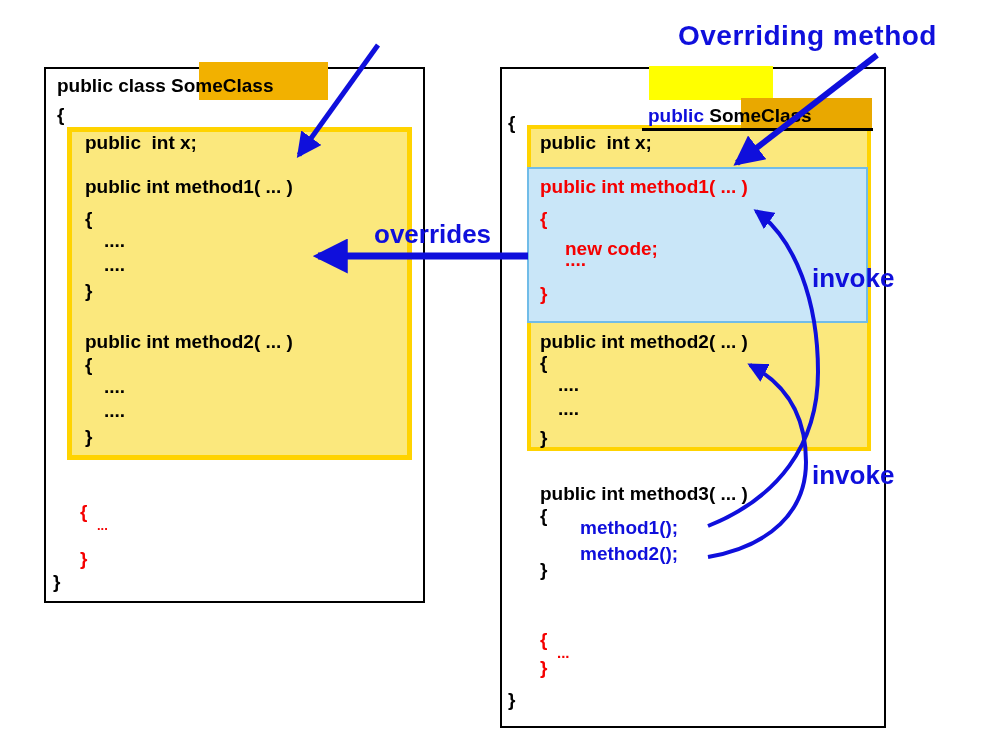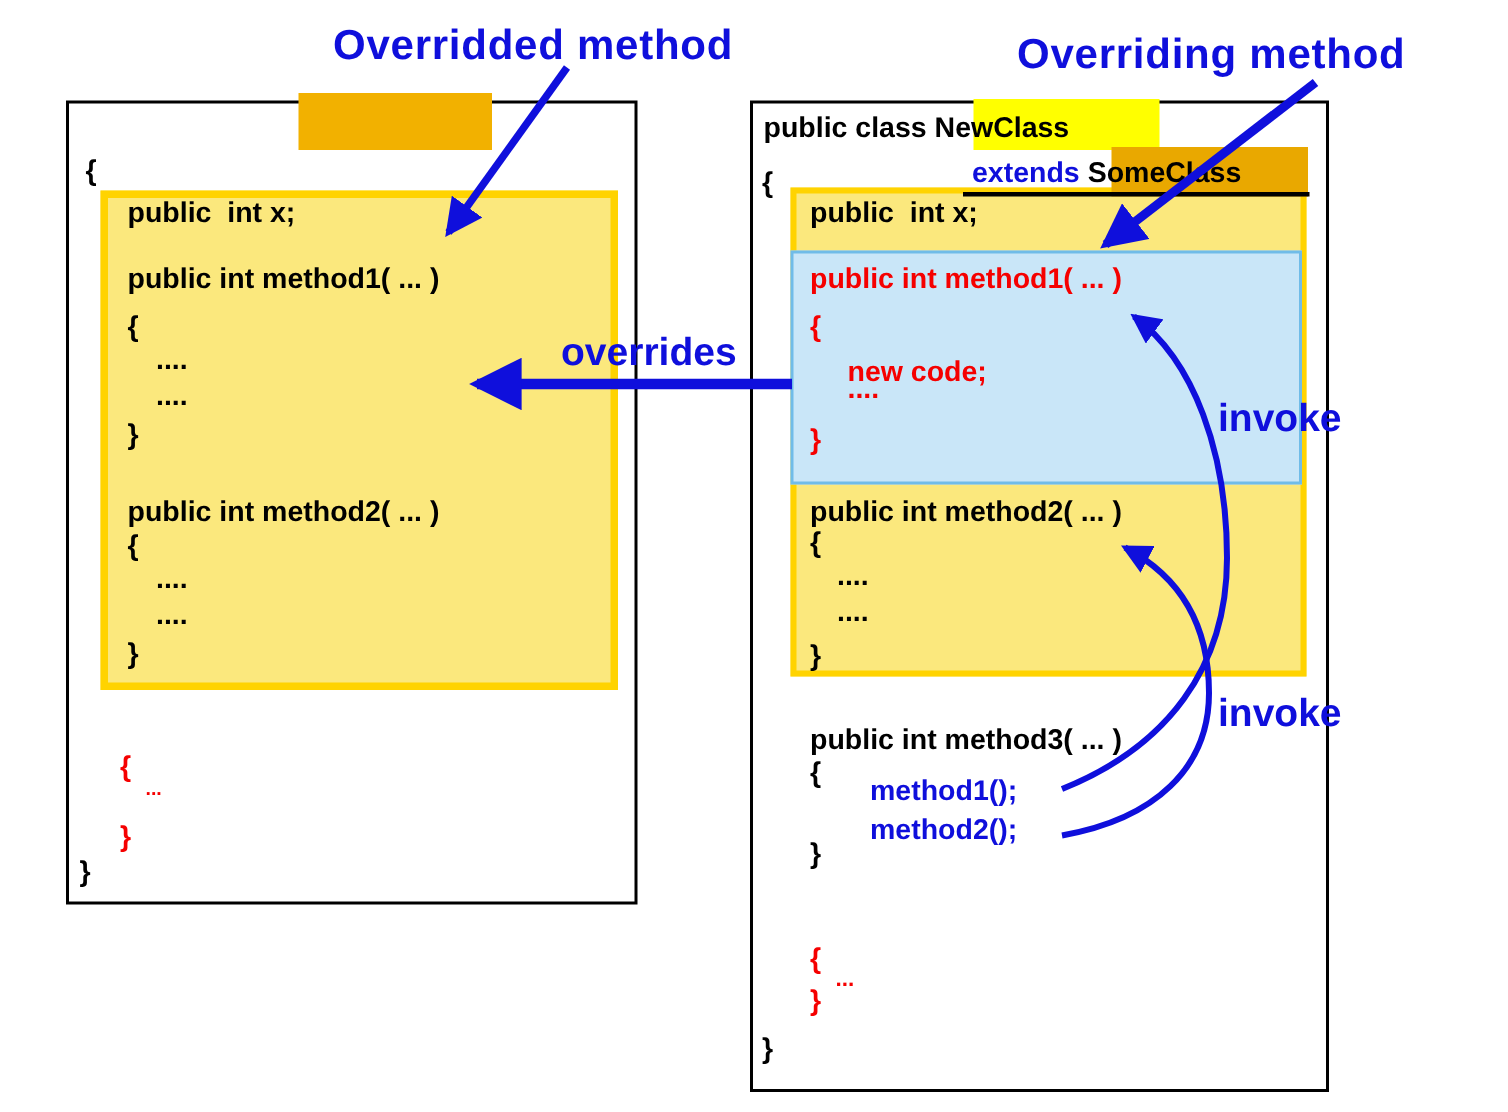--- a/index.html
+++ b/index.html
@@ -36,39 +36,39 @@
 
   <div class="ybox" style="left:67px;top:127px;width:345px;height:333px"></div>
   <div class="ybox" style="left:527px;top:125px;width:344px;height:326px;border-width:4px"></div>
   <div class="bbox" style="left:527px;top:167px;width:341px;height:156px"></div>
 
   <div class="hl" style="left:199px;top:62px;width:129px;height:38px;background:var(--goldhl,#f2b100)"></div>
   <div class="hl" style="left:649px;top:66px;width:124px;height:34px;background:var(--yellowhl,#ffff00)"></div>
   <div class="hl" style="left:741px;top:98px;width:131px;height:33px;background:var(--amberhl,#e9a800)"></div>
   <div class="rule" style="left:642px;top:128px;width:231px;height:3px"></div>
 
+  <div class="code" style="left:57px;top:75px"><span>public class </span><span>SomeClass</span></div>
   <div class="code" style="left:57px;top:104px">{</div>
   <div class="code" style="left:85px;top:132px">public  int x;</div>
   <div class="code" style="left:85px;top:176px">public int method1( ... )</div>
   <div class="code" style="left:85px;top:208px">{</div>
   <div class="code" style="left:104px;top:230px">....</div>
   <div class="code" style="left:104px;top:254px">....</div>
   <div class="code" style="left:85px;top:280px">}</div>
   <div class="code" style="left:85px;top:331px">public int method2( ... )</div>
   <div class="code" style="left:85px;top:354px">{</div>
   <div class="code" style="left:104px;top:376px">....</div>
   <div class="code" style="left:104px;top:400px">....</div>
   <div class="code" style="left:85px;top:426px">}</div>
   <div class="code red" style="left:80px;top:501px">{</div>
   <div class="code red small" style="left:97px;top:519px">...</div>
   <div class="code red" style="left:80px;top:548px">}</div>
   <div class="code" style="left:53px;top:571px">}</div>
 
-  <div class="code" style="left:509px;top:75px"><span>public class </span><span>NewClass</span></div>
-  <div class="code" style="left:648px;top:105px"><span class="blue">extends </span><span>SomeClass</span></div>
+  <div class="code" style="left:648px;top:105px"><span class="blue">public </span><span>SomeClass</span></div>
   <div class="code" style="left:508px;top:112px">{</div>
   <div class="code" style="left:540px;top:132px">public  int x;</div>
   <div class="code red" style="left:540px;top:176px">public int method1( ... )</div>
   <div class="code red" style="left:540px;top:208px">{</div>
   <div class="code red" style="left:565px;top:238px">new code;</div>
   <div class="code red" style="left:565px;top:249px">....</div>
   <div class="code red" style="left:540px;top:283px">}</div>
   <div class="code" style="left:540px;top:331px">public int method2( ... )</div>
   <div class="code" style="left:540px;top:352px">{</div>
   <div class="code" style="left:558px;top:374px">....</div>
@@ -77,21 +77,20 @@
   <div class="code" style="left:540px;top:483px">public int method3( ... )</div>
   <div class="code" style="left:540px;top:505px">{</div>
   <div class="code blue" style="left:580px;top:517px">method1();</div>
   <div class="code blue" style="left:580px;top:543px">method2();</div>
   <div class="code" style="left:540px;top:559px">}</div>
   <div class="code red" style="left:540px;top:629px">{</div>
   <div class="code red smallr" style="left:557px;top:645px">...</div>
   <div class="code red" style="left:540px;top:657px">}</div>
   <div class="code" style="left:508px;top:689px">}</div>
 
-  <div class="label toplabel" style="left:222px;top:16px">Overridded method</div>
   <div class="label toplabel" style="left:678px;top:22px">Overriding method</div>
   <div class="label" style="left:374px;top:220px">overrides</div>
   <div class="label" style="left:812px;top:264px">invoke</div>
   <div class="label" style="left:812px;top:461px">invoke</div>
 
   <svg class="arrows" width="1005" height="741" viewBox="0 0 1005 741">
     <defs>
       <marker id="ah" viewBox="0 0 10 10" refX="8.5" refY="5" markerWidth="5" markerHeight="5" orient="auto">
         <path d="M 0 0 L 10 5 L 0 10 z"></path>
       </marker>

